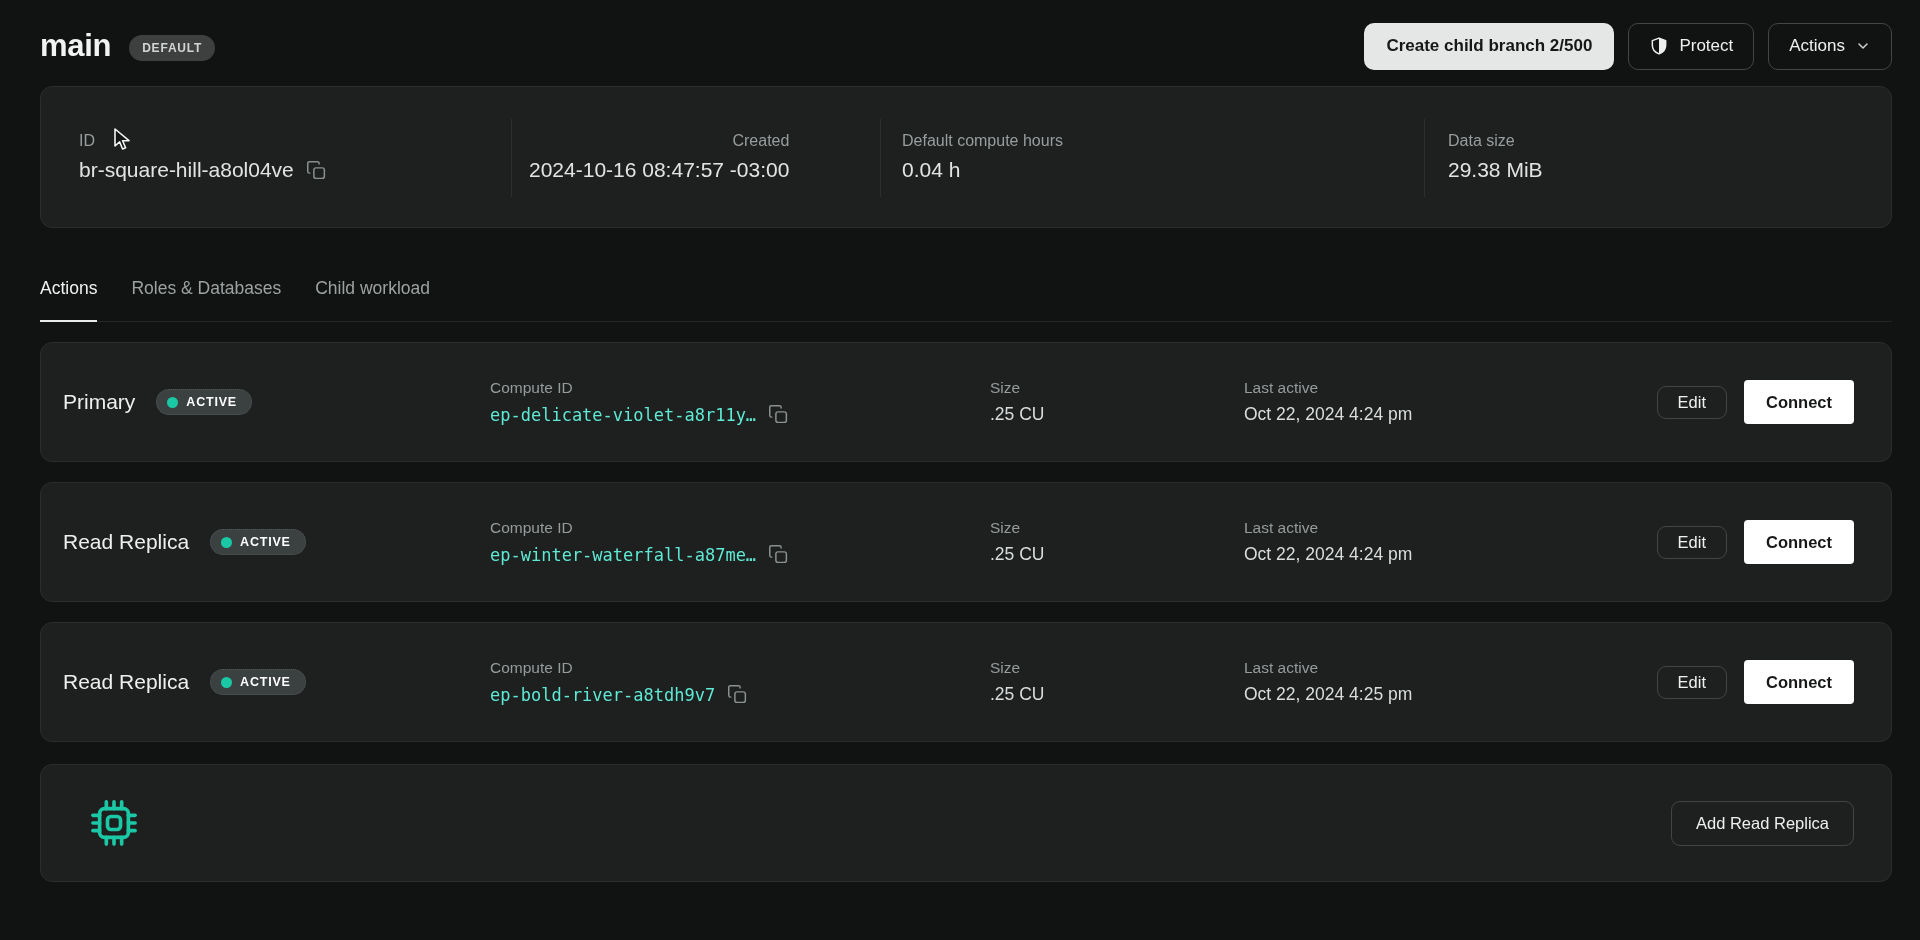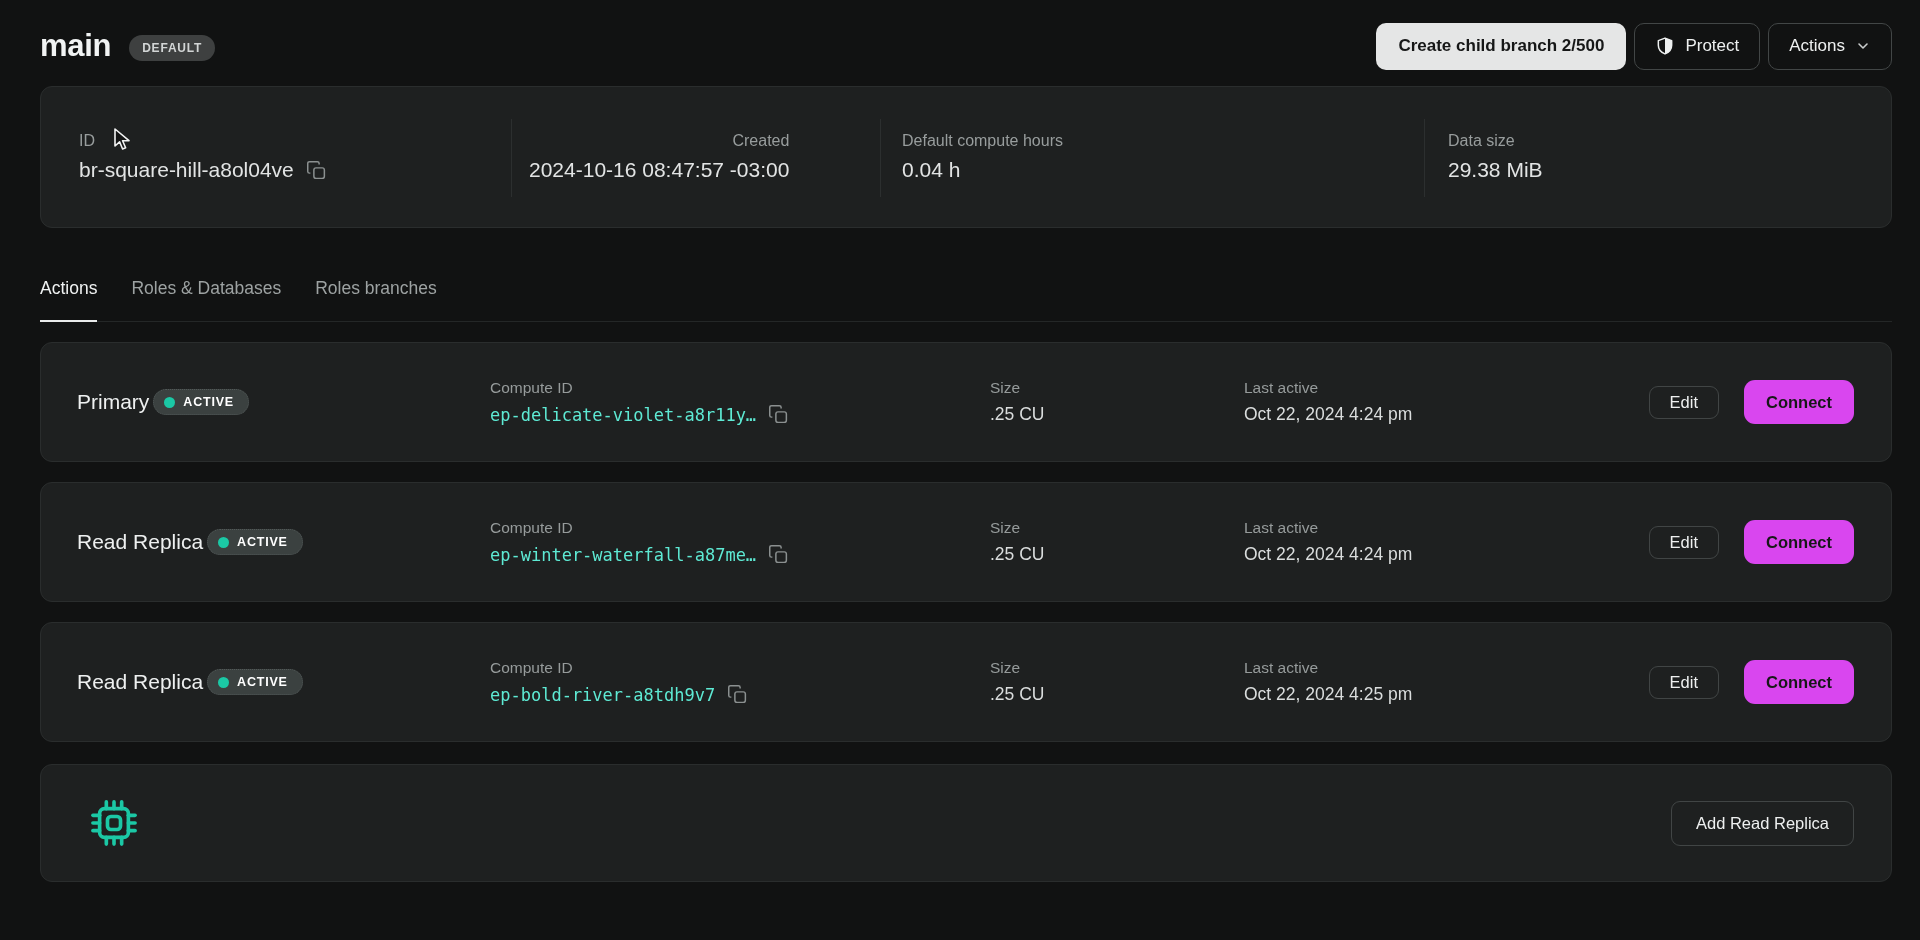--- a/index.html
+++ b/index.html
@@ -16,21 +16,21 @@
   .header {
     display: flex; align-items: center; justify-content: space-between;
     padding: 20px 28px 0 40px; height: 72px;
   }
   .header-left { display: flex; align-items: center; gap: 18px; }
   .page-title { font-size: 31px; font-weight: 700; letter-spacing: -0.3px; color: #f1f3f3; }
   .badge-default {
     background: #3e4040; color: #d2d5d5; font-size: 12px; font-weight: 700;
     letter-spacing: 0.8px; padding: 6px 13px; border-radius: 999px; margin-top: 4px;
   }
-  .header-right { display: flex; align-items: center; gap: 8px; justify-content: space-between; }
+  .header-right { display: flex; align-items: center; gap: 14px; justify-content: space-between; }
   .btn { cursor: pointer; font-family: "Liberation Sans", sans-serif; white-space: nowrap; }
   .btn-light {
     background: #e5e6e6; color: #161717; border: none; border-radius: 10px;
     height: 47px; padding: 0 22px; font-size: 17px; font-weight: 600;
   }
   .btn-outline {
     background: transparent; color: #eef0f0; border: 1px solid #424646; border-radius: 10px;
     height: 47px; padding: 0 20px; font-size: 17px; font-weight: 500;
     display: inline-flex; align-items: center; gap: 10px;
   }
@@ -59,22 +59,22 @@
   .tab {
     font-size: 17.5px; padding-bottom: 21px; color: #9da2a2; cursor: pointer;
     border-bottom: 2px solid transparent; margin-bottom: -1px; font-weight: 400;
   }
   .tab.active { color: #f0f2f2; border-bottom-color: #e9ebeb; font-weight: 500; }
 
   
   .compute-row { height: 120px; margin-top: 20px; }
   .compute-row:first-of-type { margin-top: 34px; }
   .row-name {
-    position: absolute; left: 36px; top: 50%; transform: translateY(-50%);
-    display: flex; align-items: center; gap: 4px;
+    position: absolute; left: 22px; top: 50%; transform: translateY(-50%);
+    display: flex; align-items: center; gap: 21px;
   }
   .row-name .name { font-size: 21px; font-weight: 500; color: #eef0f0; }
   .badge-active {
     display: inline-flex; align-items: center; gap: 8px;
     background: #3b4140; border: 1px dotted #525958; border-radius: 999px;
     padding: 5px 14px 5px 10px;
   }
   .badge-active .dot { width: 11px; height: 11px; border-radius: 50%; background: #1bc8a5; }
   .badge-active .txt { font-size: 12.5px; font-weight: 700; letter-spacing: 0.8px; color: #ffffff; }
   .cell { position: absolute; top: 50%; transform: translateY(-50%); }
@@ -84,22 +84,22 @@
   .cell-id { left: 449px; } .cell-size { left: 949px; } .cell-last { left: 1203px; }
   .row-actions {
     position: absolute; right: 37px; top: 50%; transform: translateY(-50%);
     display: flex; align-items: center; gap: 17px;
   }
   .row-btn-outline {
     background: transparent; color: #eef0f0; border: 1px solid #414545; border-radius: 9px;
     height: 33px; padding: 0 20px; font-size: 16.5px; font-weight: 500;
   }
   .row-btn-light {
-    background: #d946ef; color: #171818; border: none; border-radius: 11px;
-    height: 44px; padding: 0 22px; font-size: 16.5px; font-weight: 600; margin-left: 8px;
+    background: #ffffff; color: #171818; border: none; border-radius: 4px;
+    height: 44px; padding: 0 22px; font-size: 16.5px; font-weight: 600;
   }
 
   
   .banner {
     height: 118px; margin-top: 22px;
     display: flex; align-items: center; padding: 0 37px 0 50px;
   }
   .banner-icon { flex: 0 0 auto; display: flex; }
   .banner-text { font-size: 17.5px; color: #d9dcdc; margin-left: 34px; }
   .banner-spacer { flex: 1; }
@@ -169,21 +169,21 @@
   <div class="v-divider vd-2"></div>
   <div class="summary-field sf-3">
     <div class="f-label">Data size</div>
     <div class="f-value">29.38 MiB</div>
   </div>
 </div>
 
 <div class="tabs">
   <div class="tab active">Actions</div>
   <div class="tab">Roles &amp; Databases</div>
-  <div class="tab">Roles branches</div>
+  <div class="tab">Child workload</div>
 </div>
 
 <div class="card compute-row">
   <div class="row-name">
     <span class="name">Primary</span>
     <span class="badge-active">
       <span class="dot"></span>
       <span class="txt">ACTIVE</span>
     </span>
   </div>

